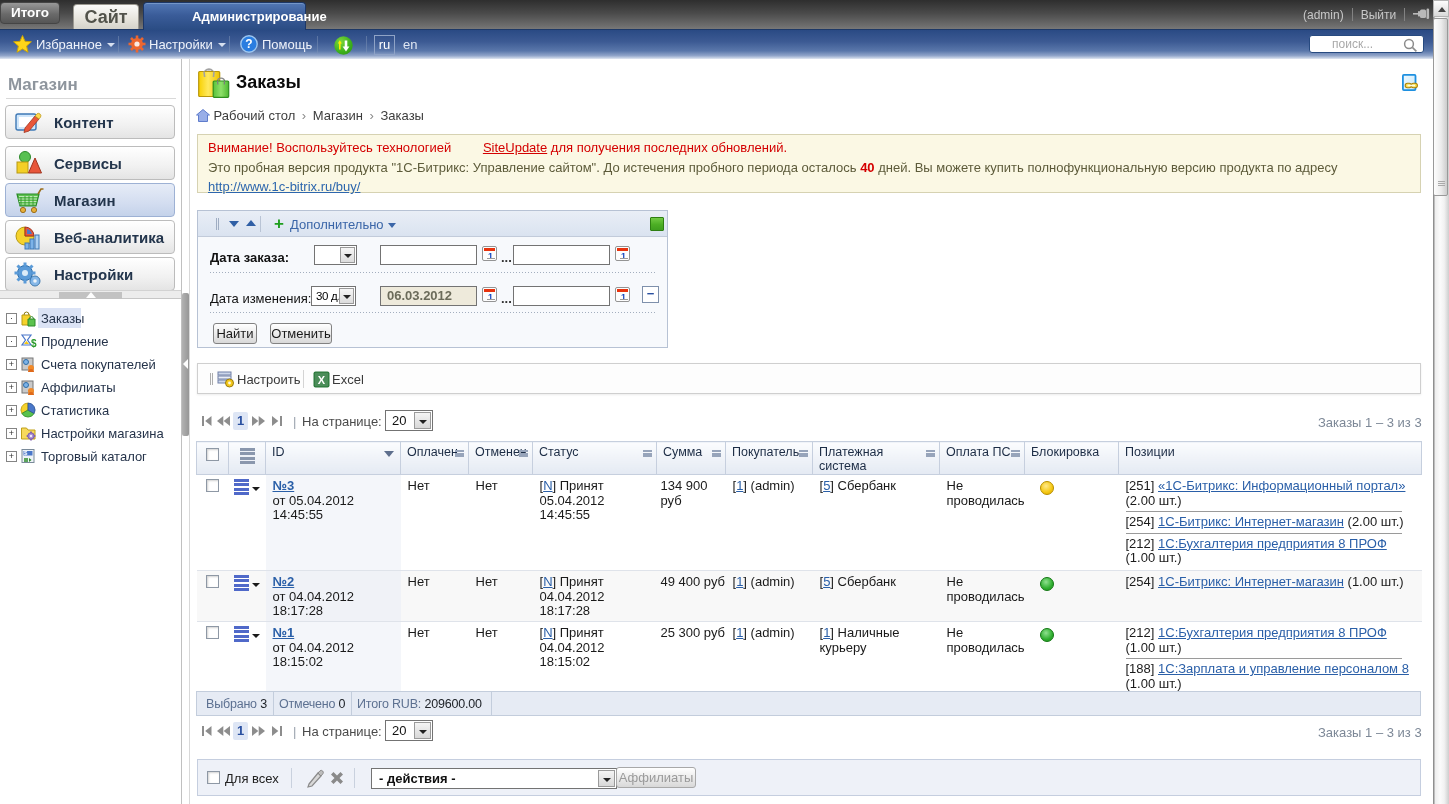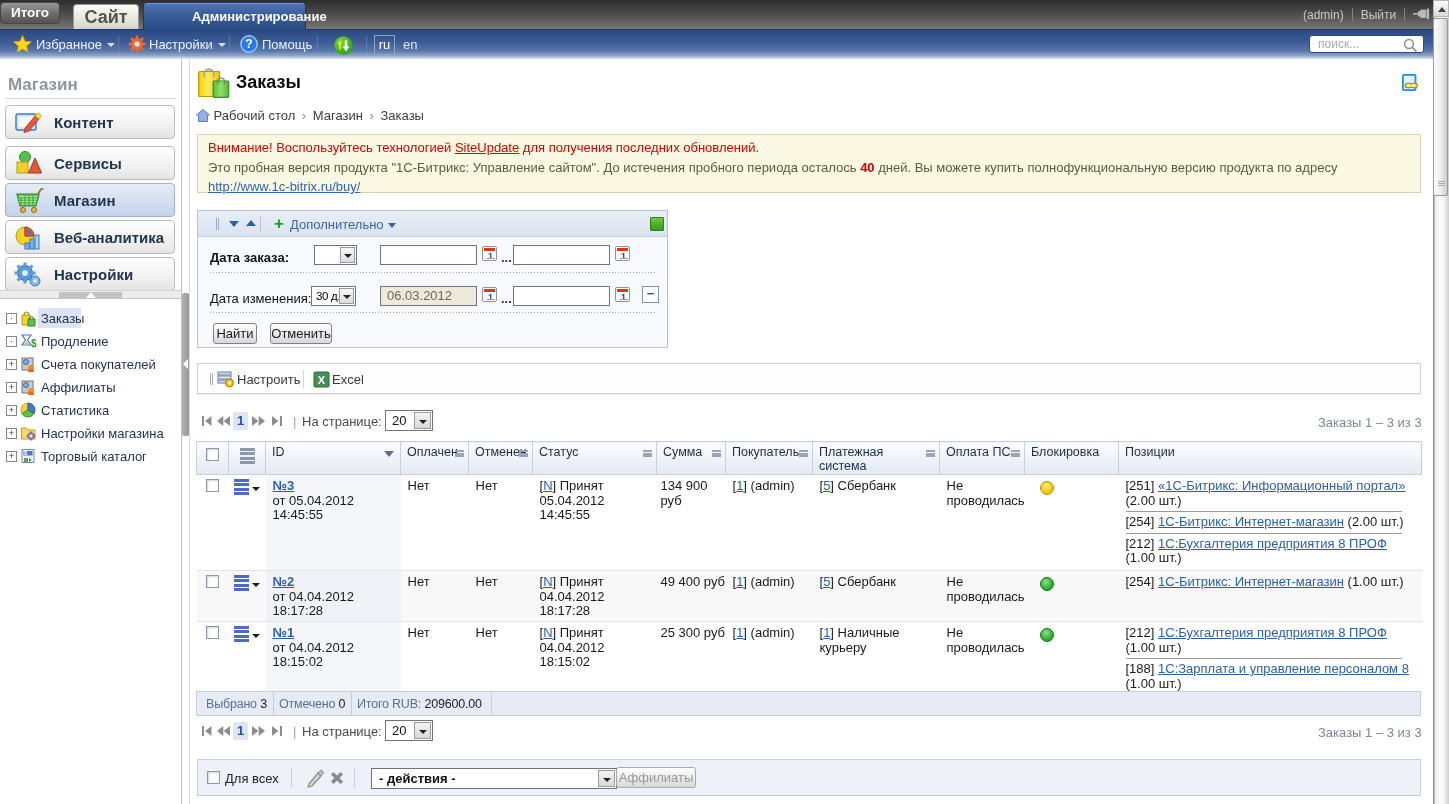--- a/index.html
+++ b/index.html
@@ -33,21 +33,21 @@
   background:linear-gradient(180deg,#2a4a84 0%,#3c5a93 40%,#5a77aa 72%,#8fa3c8 88%,#c3cfe3 96%,#e4e9f2 100%);
   border-top:1px solid #1d3866; }
 #bluebar .item { position:absolute; top:7px; color:#eef2fa; font-size:13px; }
 #bluebar .caret { display:inline-block; width:0; height:0; border-left:4px solid transparent;
   border-right:4px solid transparent; border-top:4px solid #d7e0ef; vertical-align:2px; margin-left:5px; }
 #rubox { position:absolute; left:374px; top:5px; width:21px; height:20px; border:1px solid #8fa3c6;
   color:#fff; text-align:center; line-height:18px; font-size:13px; }
 #enlab { position:absolute; left:403px; top:7px; color:#dfe6f2; font-size:13px; }
 #search { position:absolute; left:1309px; top:5px; width:115px; height:18px; background:#fff;
   border:1px solid #274a80; border-radius:3px; color:#a9a9a9; font-size:12px;
-  line-height:17px; padding-left:8px; }
+  line-height:17px; padding-left:22px; }
 
 
 #sidebar { position:absolute; left:0; top:59px; width:181px; height:745px; background:#fff; }
 #sb-title { position:absolute; left:8px; top:16px; color:#8e959d; font-size:17px; font-weight:bold; }
 #sb-rule { position:absolute; left:6px; top:39px; width:170px; height:1px; background:#d9d9d9; }
 .sbtn { position:absolute; left:5px; width:170px; height:34px;
   background:linear-gradient(180deg,#ffffff,#f1f1f1 60%,#e4e4e4);
   border:1px solid #bcbcbc; border-radius:4px; }
 .sbtn.sel { background:linear-gradient(180deg,#e6ecf7,#d3ddf0 60%,#c4d2ea);
   border:1px solid #9db1d4; }
@@ -77,21 +77,21 @@
 #pgicon { position:absolute; left:8px; top:7px; }
 #pgtitle { position:absolute; left:46px; top:13px; font-size:18px; font-weight:bold; color:#0a0a0a; }
 #toprightico { position:absolute; left:1212px; top:15px; }
 #crumbs { position:absolute; left:6px; top:49px; font-size:13px; color:#3c3c3c; }
 #crumbs .sep { color:#8a8a8a; padding:0 3px; }
 
 #warn { position:absolute; left:7px; top:75px; width:1224px; height:59px; background:#fbf8e4;
   border:1px solid #d6d2b2; padding:3px 10px; font-size:13px; line-height:19.5px; color:#5d5b3a; }
 #warn .red { color:#d40000; }
 #warn a { color:#2d66ad; }
-#warn .ured { color:#d40000; text-decoration:underline; }
+#warn .ured { color:#d40000; text-decoration:underline;margin-left:28px; }
 
 
 #filter { position:absolute; left:7px; top:151px; width:471px; height:138px; background:#f7f9fc;
   border:1px solid #b7c2d4; }
 #fhead { position:absolute; left:0; top:0; width:469px; height:26px;
   background:linear-gradient(180deg,#e9eef6,#dae3f0); border-bottom:1px solid #c2cbda; }
 #fhead .grip { position:absolute; left:18px; top:7px; width:3px; height:12px;
   border-left:1px solid #9fadc2; border-right:1px solid #9fadc2; }
 .tri-dn { display:inline-block; width:0; height:0; border-left:5px solid transparent;
   border-right:5px solid transparent; border-top:6px solid #2f5fa5; }
@@ -104,21 +104,21 @@
   border-right:4px solid transparent; border-top:5px solid #3b66a8; vertical-align:1px; margin-left:4px; }
 #fgreensq { position:absolute; left:452px; top:6px; width:14px; height:14px;
   background:linear-gradient(180deg,#72ca44 0%,#4cae24 55%,#3f9f1f 100%);
   border:1px solid #2e7f12; border-radius:1px; }
 .flabel { position:absolute; left:12px; font-size:13px; color:#111; }
 .fsel { position:absolute; width:43px; height:20px; background:#fff; border:1px solid #737373; }
 .fsel .btn { position:absolute; right:1px; top:1px; width:15px; height:16px;
   background:linear-gradient(180deg,#f6f6f6,#dcdcdc); border:1px solid #9a9a9a; }
 .fsel .btn:after { content:""; position:absolute; left:3px; top:6px; width:0; height:0;
   border-left:4px solid transparent; border-right:4px solid transparent; border-top:4px solid #222; }
-.finput { position:absolute; width:97px; height:20px; background:#fff; border:1px solid #737373; }
+.finput { position:absolute; width:97px; height:20px; background:#fff; border:1px solid #737373;font-weight:bold; }
 .fcal { position:absolute; width:15px; height:15px; border:1px solid #949494; border-radius:2px; background:#fdfdfd; }
 .fcal .top { position:absolute; left:1px; top:1px; width:11px; height:2.5px; background:#e8330e; }
 .fcal .top:after { content:""; }
 .fcal .one { position:absolute; left:5px; top:4.5px; font-size:9px; line-height:8px; font-weight:bold; color:#1547c0; }
 .fcal:after { content:""; position:absolute; left:3.5px; bottom:1.5px; width:8px; height:1px; background:#9a9a9a; }
 .fdots { position:absolute; font-size:13px; font-weight:bold; color:#333; }
 .fdotline { position:absolute; left:12px; width:446px; height:1px;
   background-image:repeating-linear-gradient(90deg,#a3aebe 0 1px,transparent 1px 3px); }
 .btn3d { position:absolute; height:21px; background:linear-gradient(180deg,#ffffff,#e8e8e8 60%,#d8d8d8);
   border:1px solid #828282; border-radius:3px; font-size:13px; color:#1a1a1a; text-align:center; }

